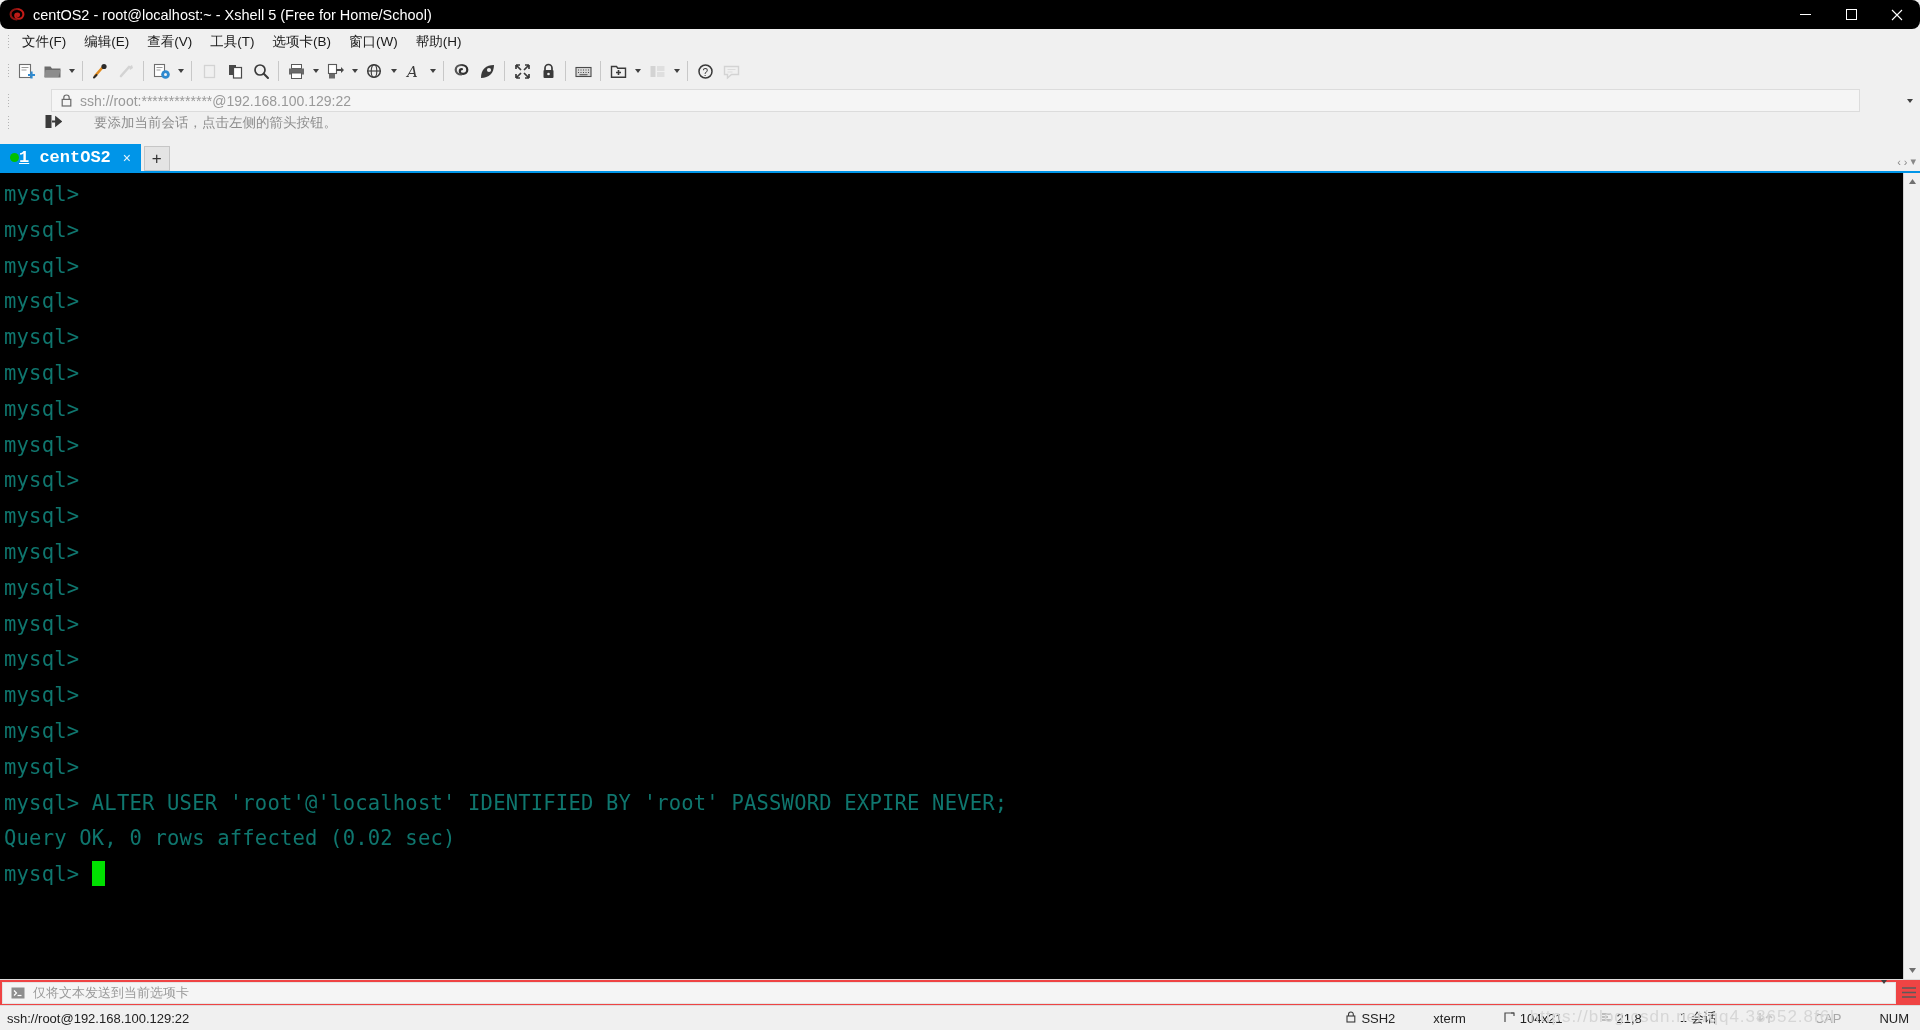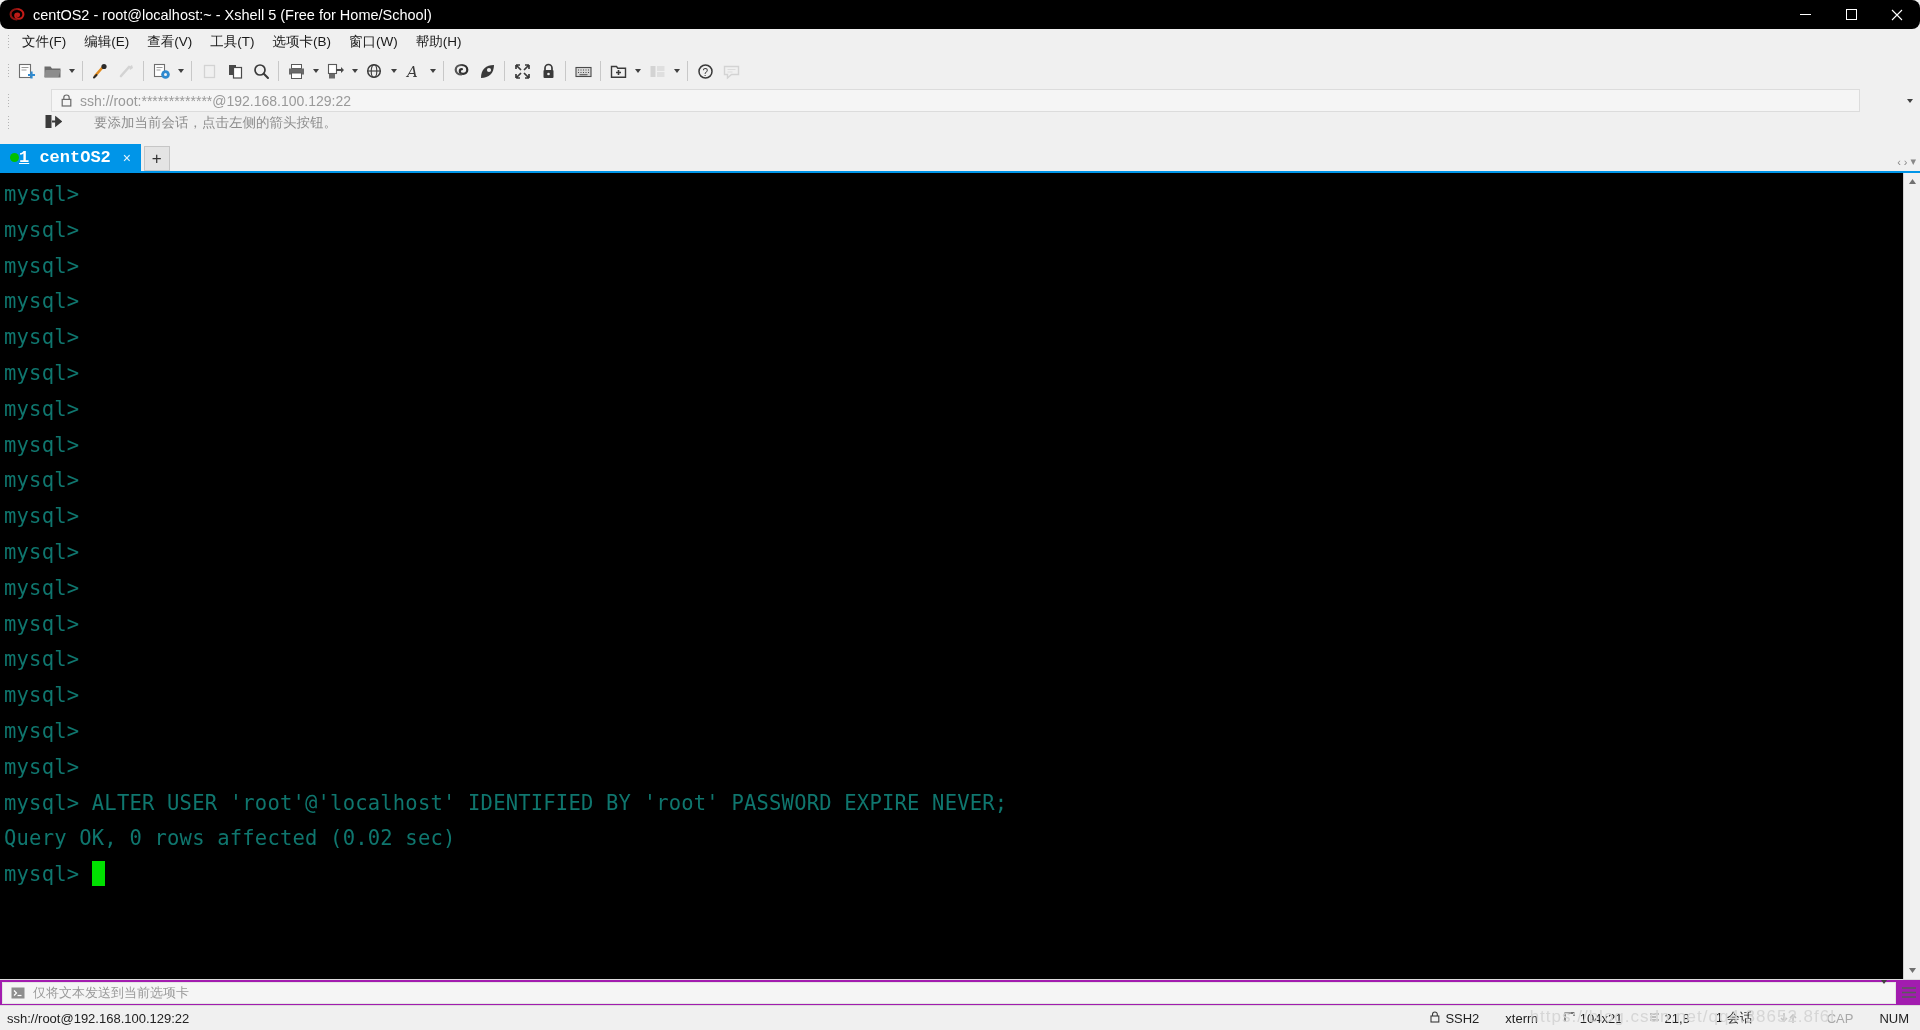--- a/index.html
+++ b/index.html
@@ -135,40 +135,40 @@
   .term-scroll {
     width: 17px; background: #f0f0f0; border-left: 1px solid #d0d0d0;
     display: flex; flex-direction: column; justify-content: space-between; align-items: center;
     flex: 0 0 17px;
   }
   .sb-arrow { width: 17px; height: 17px; display: flex; align-items: center; justify-content: center; }
   .sb-track { flex: 1; width: 17px; background: #f0f0f0; }
 
   
   .sendbar {
-    height: 26px; flex: 0 0 26px; background: #a21caf; display: flex; align-items: center;
+    height: 26px; flex: 0 0 26px; background: #ef4444; display: flex; align-items: center;
     border-top: 1px solid #dcdcdc;
   }
   .sendbar-inner {
     flex: 1; display: flex; align-items: center; background: #f5f5f5; height: 22px;
     margin: 0 2px; border: 1px solid #e4e4e4;
   }
   .send-icon { margin-left: 8px; margin-right: 8px; display: flex; align-items: center; }
   .send-text { font-size: 13px; color: #9a9a9a; font-family: "Liberation Sans", sans-serif; }
   .send-caret { margin-left: auto; margin-right: 8px; }
   .send-menu { width: 22px; display: flex; align-items: center; justify-content: center; }
 
   
   .statusbar {
     height: 25px; flex: 0 0 25px; background: #f0f0f0; display: flex; align-items: center;
     border-top: 1px solid #dcdcdc; position: relative;
   }
   .status-left { font-size: 13px; color: #222; margin-left: 7px;
     font-family: "Liberation Sans", sans-serif; }
-  .status-right { margin-left: auto; display: flex; align-items: center; gap: 4px; }
+  .status-right { margin-left: auto; display: flex; align-items: center; gap: 16px; }
   .status-cell {
     font-size: 13px; color: #222; padding: 0 11px; display: flex; align-items: center; gap: 5px;
     white-space: nowrap; font-family: "Liberation Sans", sans-serif;
   }
   .status-cell.dim { color: #a8a8a8; }
   .watermark {
     position: absolute; right: 85px; top: 1px; font-size: 17px; color: #d6d6d6;
     font-family: "Liberation Sans", sans-serif; white-space: nowrap; pointer-events: none;
     letter-spacing: 1px;
   }

